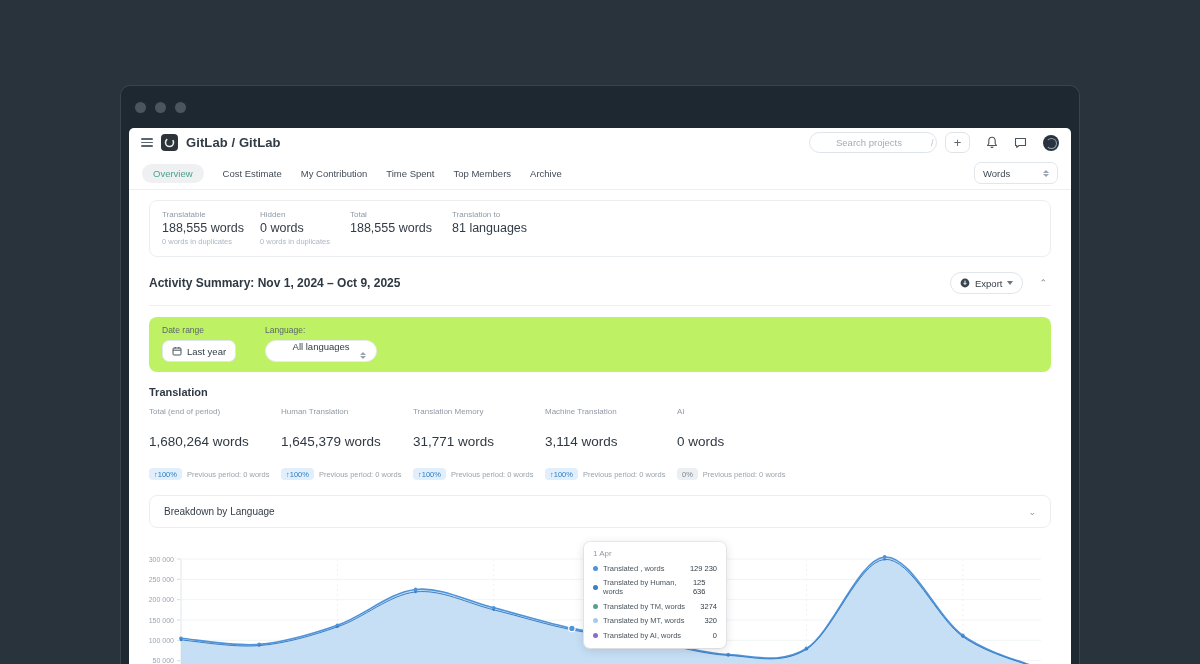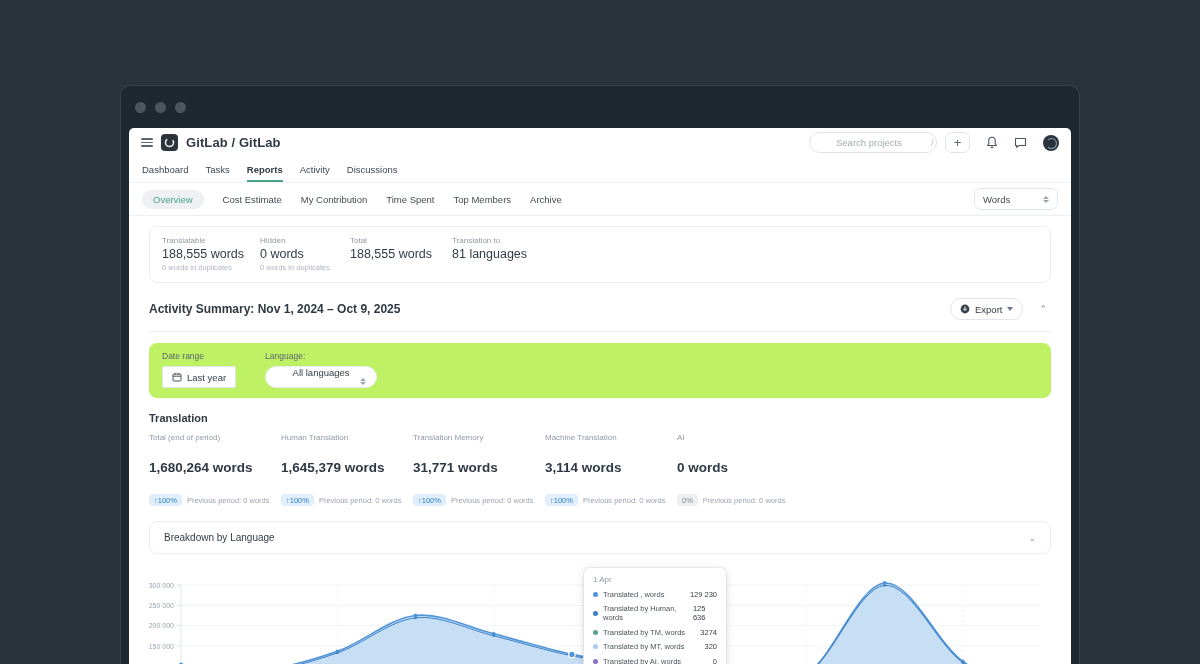--- a/index.html
+++ b/index.html
@@ -78,32 +78,32 @@
                 color:#323c46; background:#fff; cursor:pointer; }
   .caret-dn { width:0; height:0; border-left:3.5px solid transparent; border-right:3.5px solid transparent;
               border-top:4px solid #6b7580; }
   .collapse-btn { margin-left:16px; margin-right:4px; color:#7c8692; font-size:9px; cursor:pointer; }
 
   
   .filters { margin-top:11px; background:#bef264; border-radius:8px; padding:8px 13px 10px;
              display:flex; gap:29px; }
   .filter-group { display:flex; flex-direction:column; gap:5px; }
   .filter-label { font-size:8.5px; color:#5b656f; }
-  .date-btn { height:22px; background:#fff; border:1px solid #e0e5ea; border-radius:2px;
+  .date-btn { height:22px; background:#fff; border:1px solid #e0e5ea; border-radius:7px;
               display:flex; align-items:center; gap:5px; padding:0 9px; font-size:9.5px;
               color:#323c46; cursor:pointer; }
   .lang-select { height:22px; width:112px; background:#fff; border:1px solid #e8ecef; border-radius:12px;
                  display:flex; align-items:center; padding:0 10px; font-size:9.5px; color:#323c46; cursor:pointer;flex-direction:column; }
 
   
   .section-heading { margin-top:14px; font-size:11px; font-weight:bold; color:#2f3943; }
   .tr-stats { margin-top:9px; display:flex; }
   .tr-col { width:132px; display:flex; flex-direction:column; gap:18px; }
   .tr-col .lbl { font-size:8px; color:#909aa6; }
-  .tr-col .val { font-size:13.5px; color:#2f3943; font-weight:700; }
+  .tr-col .val { font-size:13.5px; color:#2f3943; font-weight:400; }
   .badge-row { display:flex; align-items:center; gap:5px; margin-top:1px; }
   .badge { font-size:7.5px; padding:1.5px 5px; border-radius:4px; background:#e0effb; color:#2d7dc5; }
   .badge.neutral { background:#eceff1; color:#79838f; }
   .badge-note { font-size:7.5px; color:#9aa4af; }
 
   
   .breakdown-card { margin-top:15px; border:1px solid #eaeef1; border-radius:8px; height:33px;
                     display:flex; align-items:center; padding:0 14px; cursor:pointer; }
   .breakdown-label { font-size:10px; color:#323c46; font-weight:500; }
   .chev { margin-left:auto; color:#8c96a2; font-size:9px; }
@@ -161,27 +161,20 @@
         </svg>
       </span>
       <span class="hdr-icon">
         <svg width="13" height="12" viewBox="0 0 13 12">
           <path d="M1.5 1.5 H11.5 V8.5 H5 L2.8 10.4 L2.8 8.5 H1.5 Z" fill="none" stroke="#4a545e" stroke-width="1.1" stroke-linejoin="round"></path>
         </svg>
       </span>
       <span class="user-avatar"></span>
     </div>
 
-    <div class="nav-tabs">
-      <span class="nav-tab">Dashboard</span>
-      <span class="nav-tab">Tasks</span>
-      <span class="nav-tab active">Reports</span>
-      <span class="nav-tab">Activity</span>
-      <span class="nav-tab">Discussions</span>
-    </div>
 
     <div class="sub-tabs">
       <span class="sub-tab active">Overview</span>
       <span class="sub-tab">Cost Estimate</span>
       <span class="sub-tab">My Contribution</span>
       <span class="sub-tab">Time Spent</span>
       <span class="sub-tab">Top Members</span>
       <span class="sub-tab">Archive</span>
       <span class="unit-select">
         <span>Words</span>

